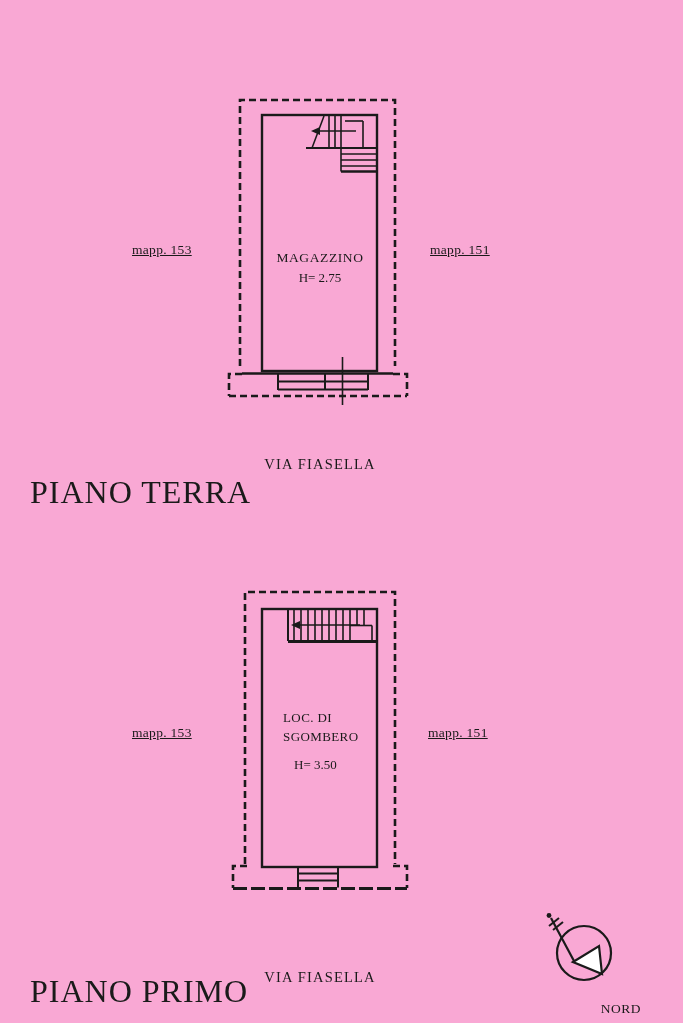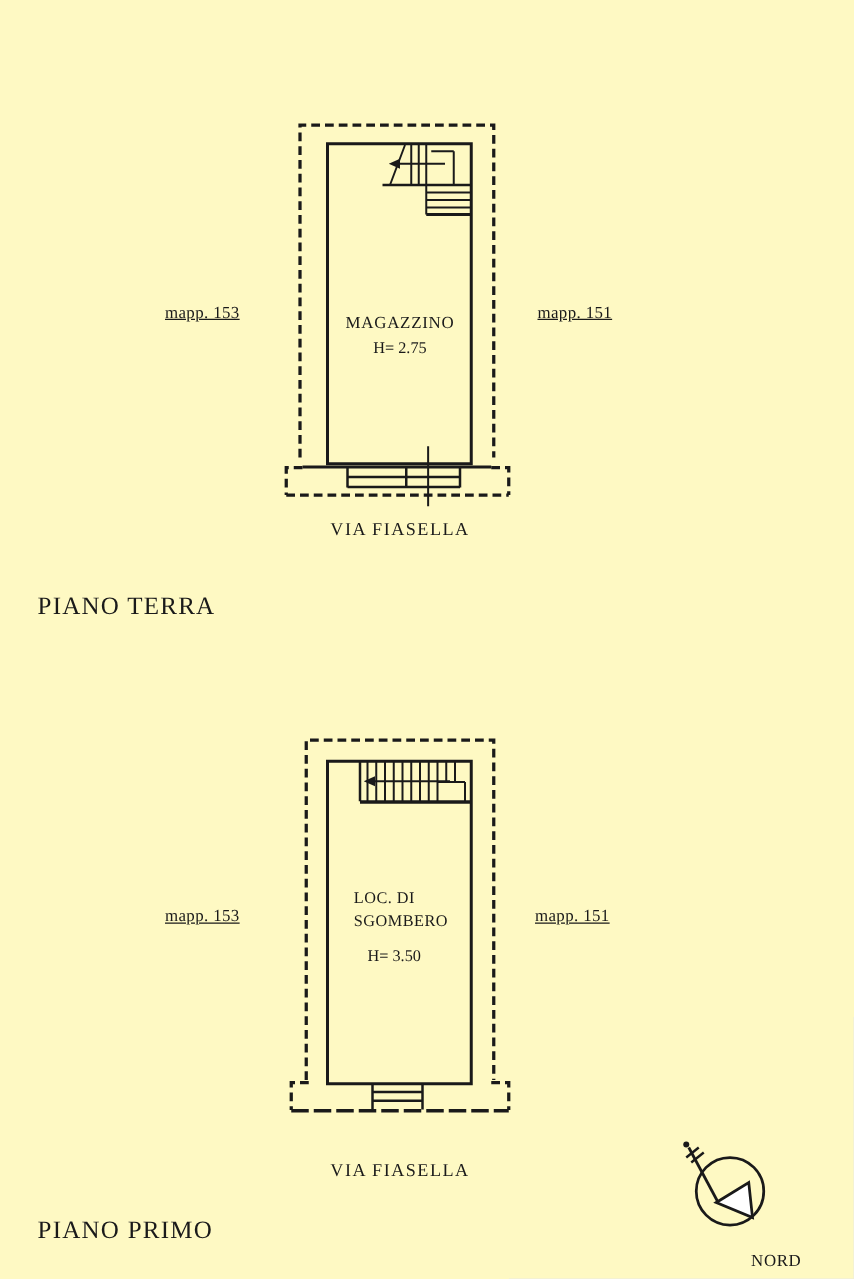--- a/index.html
+++ b/index.html
@@ -1,40 +1,41 @@
 <!DOCTYPE html>
 <html><head>
 <meta charset="utf-8">
 <style>
   html, body { margin: 0; padding: 0; background: #e8e8e8; }
   .sheet {
     position: relative;
     width: 683px;
     height: 1023px;
-    background: #fef9c3;
+    background: #f9a8d4;
     font-family: "Liberation Serif", "DejaVu Serif", serif;
     color: #1a1a1a;
     overflow: hidden;
   }
   .abs { position: absolute; }
   .parcel-label {
     font-size: 13.5px;
     white-space: nowrap;
     letter-spacing: 0.3px;
     text-decoration: underline;
   }
   .street-label {
     width: 190px;
     text-align: center;
     font-size: 14.5px;
     letter-spacing: 1.2px;
     white-space: nowrap;
+    margin-top: 40px;
   }
   .floor-title {
-    font-size: 20px;
+    font-size: 32px;
     letter-spacing: 1px;
     white-space: nowrap;
   }
   svg { display: block; }
   svg text {
     font-family: "Liberation Serif", "DejaVu Serif", serif;
     fill: #1a1a1a;
   }
 </style>
 </head>

